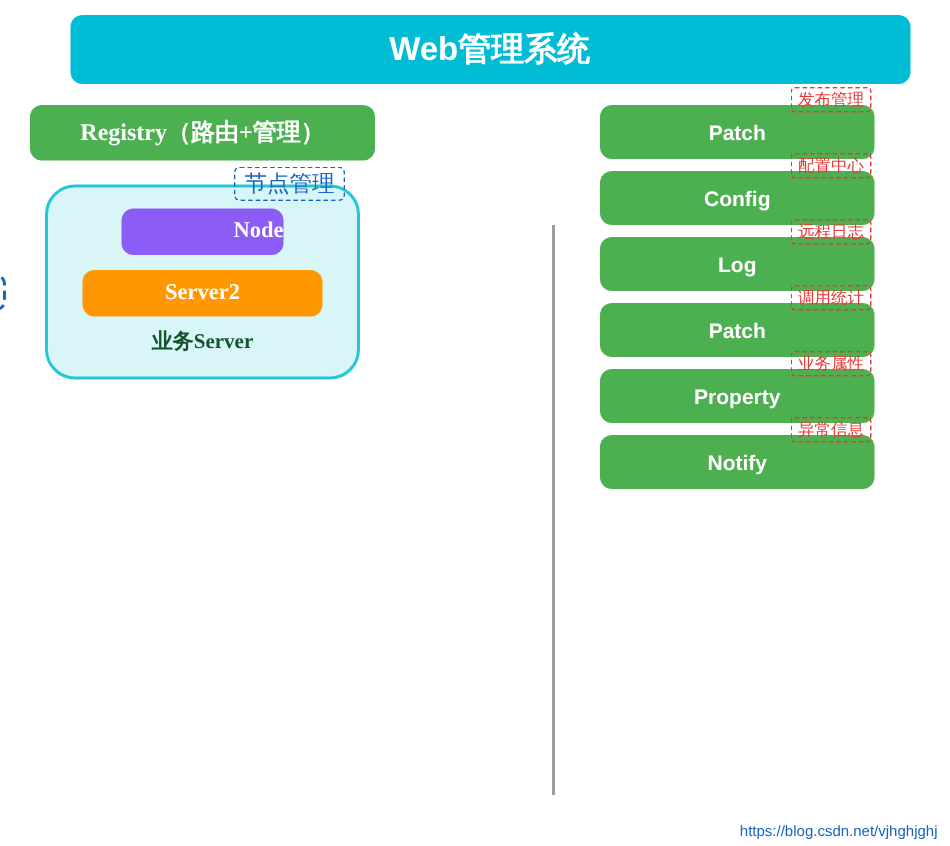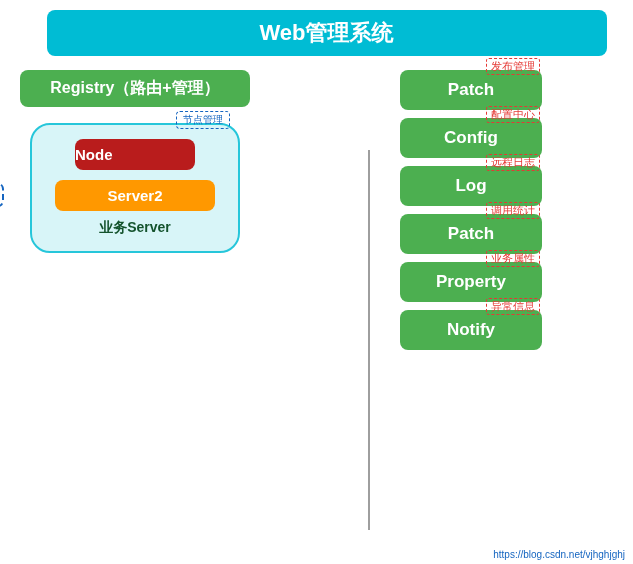--- a/index.html
+++ b/index.html
@@ -39,20 +39,21 @@
       display: flex;
       flex-direction: row;
       gap: 0;
       position: relative;
       left: 10px;
     }
     
     .left-side {
       width: 340px;
       position: relative;
+      font-family: Liberation Serif, serif;
     }
     
     .registry-box {
       background: #4caf50;
       border-radius: 8px;
       padding: 8px 20px;
       width: 230px;
       text-align: center;
       margin-bottom: 16px;
     }
@@ -99,34 +100,34 @@
     }
     
     .node-mgmt-label {
       position: absolute;
       top: -14px;
       right: 8px;
       background: transparent;
       border: 1.5px dashed #1565c0;
       border-radius: 4px;
       color: #1565c0;
-      font-size: 10px;
+      font-size: 15px;
       padding: 1px 6px;
     }
     
     .node-purple {
-      background: #b91c1c;
+      background: #8b5cf6;
       border-radius: 8px;
       padding: 7px 0;
-      text-align: left;
+      text-align: right;
       color: #fff;
       font-size: 15px;
       font-weight: bold;
       margin-bottom: 10px;
-      width: 120px;
+      width: 108px;
       margin-left: auto;
       margin-right: auto;
     }
     
     .server-box {
       background: #ff9800;
       border-radius: 8px;
       padding: 7px 0;
       text-align: center;
       color: #fff;
@@ -178,23 +179,23 @@
       border-radius: 3px;
       padding: 0 4px;
       white-space: nowrap;
     }
     .right-btn {
       background: #4caf50;
       border-radius: 8px;
       padding: 10px 0;
       text-align: center;
       color: #fff;
-      font-size: 17px;
-      font-weight: bold;
-      width: 142px;
+      font-size: 14px;
+      font-weight: bold;
+      width: 183px;
     }
     
     .watermark {
       position: absolute;
       bottom: 4px;
       right: 8px;
       font-size: 10px;
       color: #1565c0;
     }
   </style>

